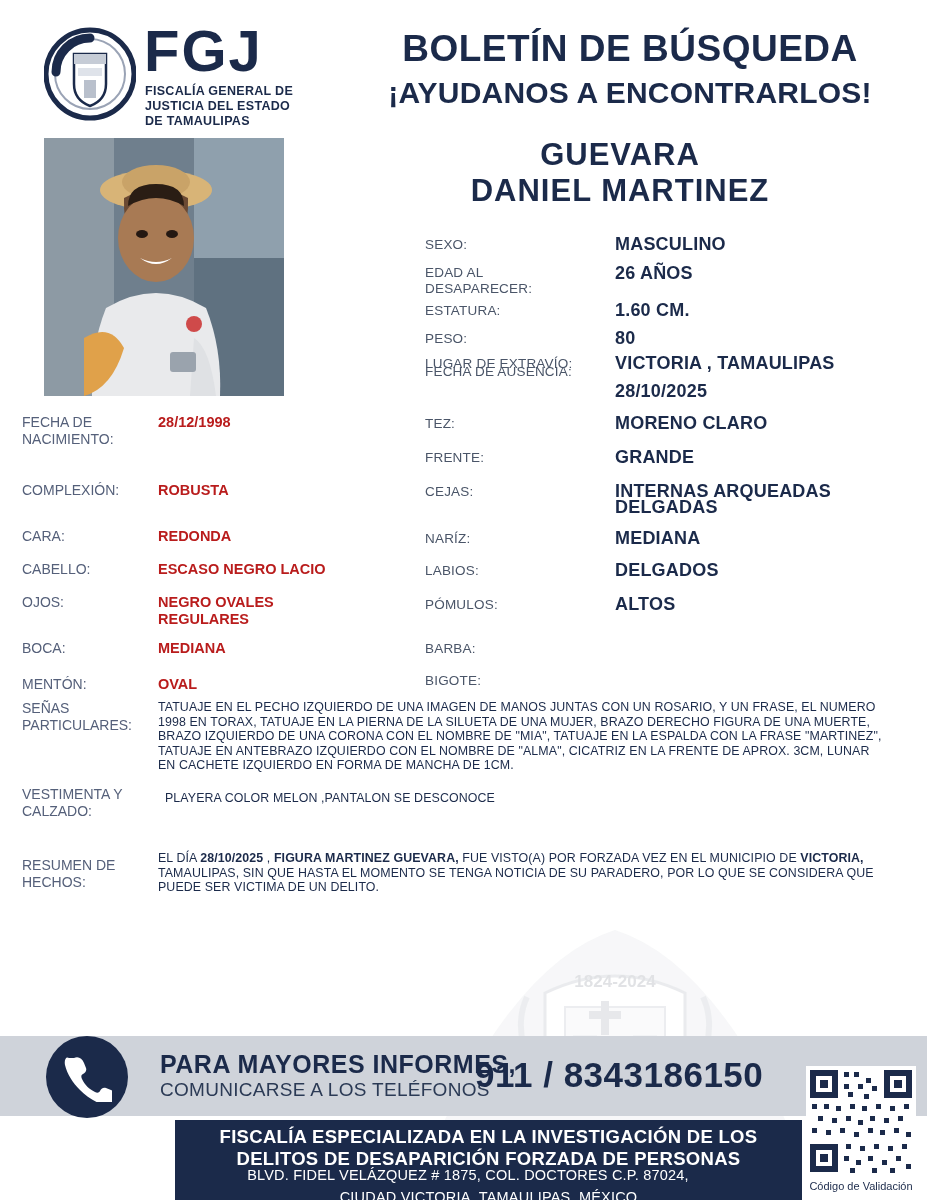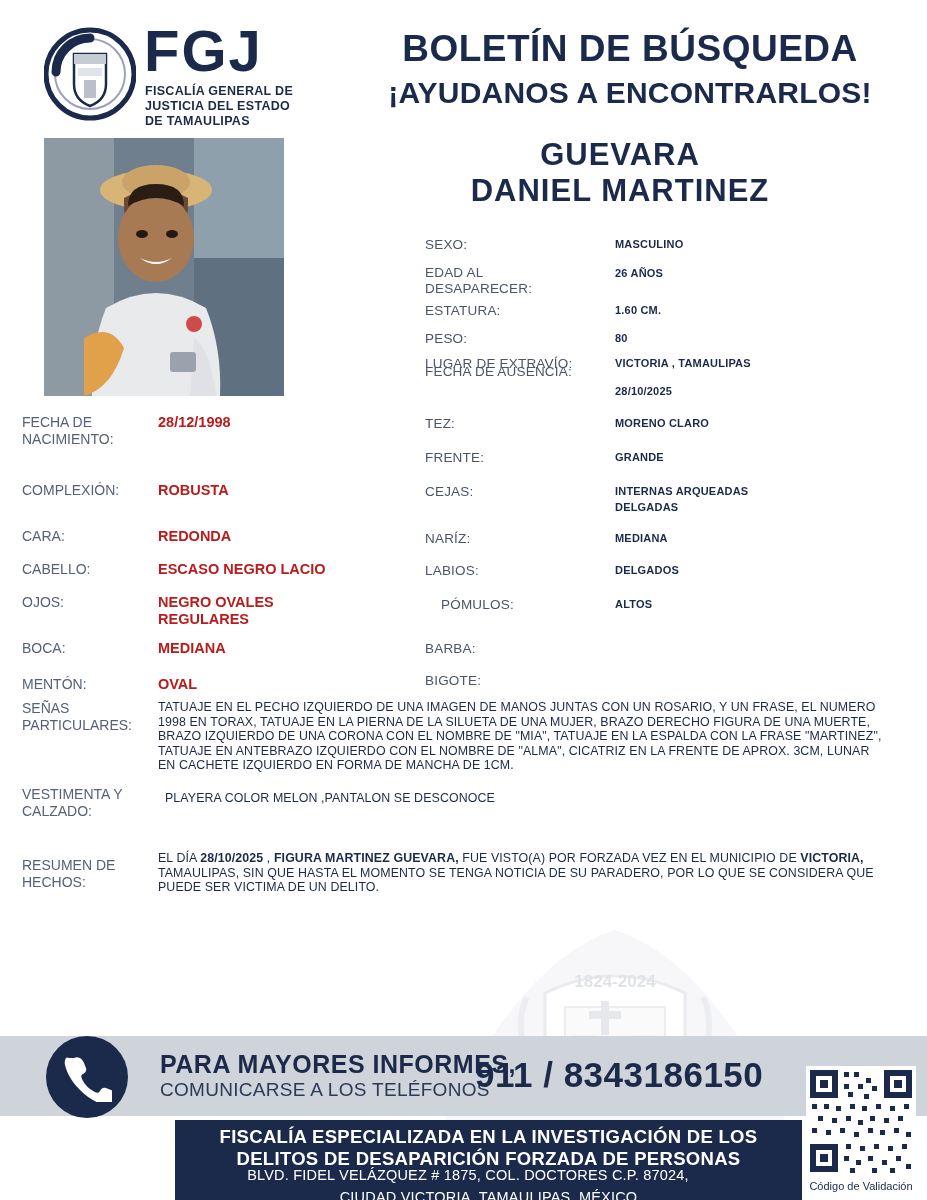--- a/index.html
+++ b/index.html
@@ -119,21 +119,21 @@
   
   .field {
     position: absolute;
     font-size: 13.5px;
     color: #4a5568;
     line-height: 16px;
     letter-spacing: 0.2px;
   }
   .val {
     position: absolute;
-    font-size: 11px;
+    font-size: 18px;
     font-weight: bold;
     color: #1b2a4a;
     line-height: 16px;
     letter-spacing: 0.2px;
   }
 
   .left-label {
     position: absolute;
     font-size: 14px;
     color: #55607a;
@@ -366,21 +366,21 @@
   <div class="field" style="left:425px; top:484px;">CEJAS:</div>
   <div class="val" style="left:615px; top:483px;">INTERNAS  ARQUEADAS</div>
   <div class="val" style="left:615px; top:499px;">DELGADAS</div>
 
   <div class="field" style="left:425px; top:531px;">NARÍZ:</div>
   <div class="val" style="left:615px; top:530px;">MEDIANA</div>
 
   <div class="field" style="left:425px; top:563px;">LABIOS:</div>
   <div class="val" style="left:615px; top:562px;">DELGADOS</div>
 
-  <div class="field" style="left:425px; top:597px;margin-left:16px;">PÓMULOS:</div>
+  <div class="field" style="left:425px; top:597px;">PÓMULOS:</div>
   <div class="val" style="left:615px; top:596px;">ALTOS</div>
 
   <div class="field" style="left:425px; top:641px;">BARBA:</div>
   <div class="val" style="left:615px; top:640px;"></div>
 
   <div class="field" style="left:425px; top:673px;">BIGOTE:</div>
   <div class="val" style="left:615px; top:672px;"></div>
 
   <div class="left-label" style="left:22px; top:414px;">FECHA DE</div>
   <div class="left-label" style="left:22px; top:431px;">NACIMIENTO:</div>

